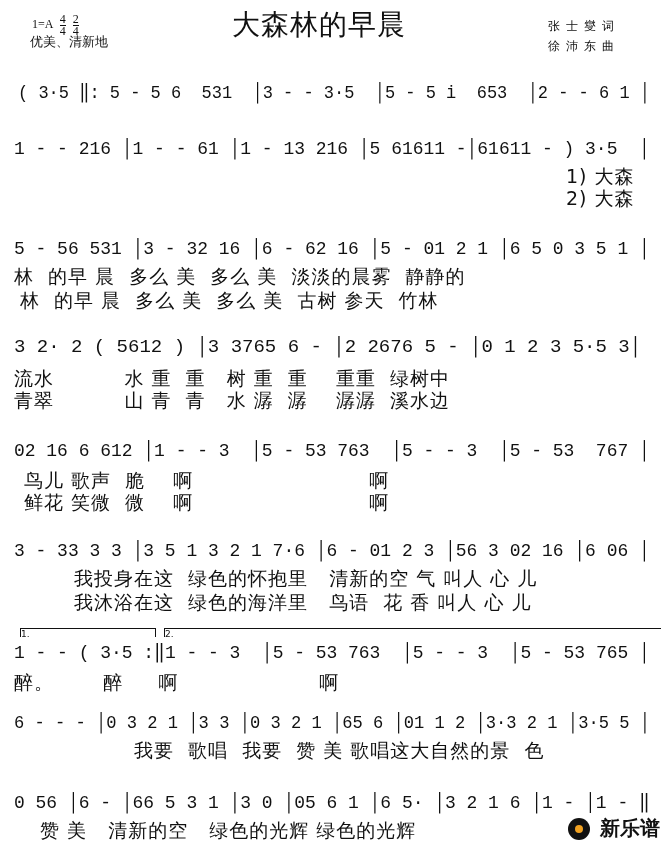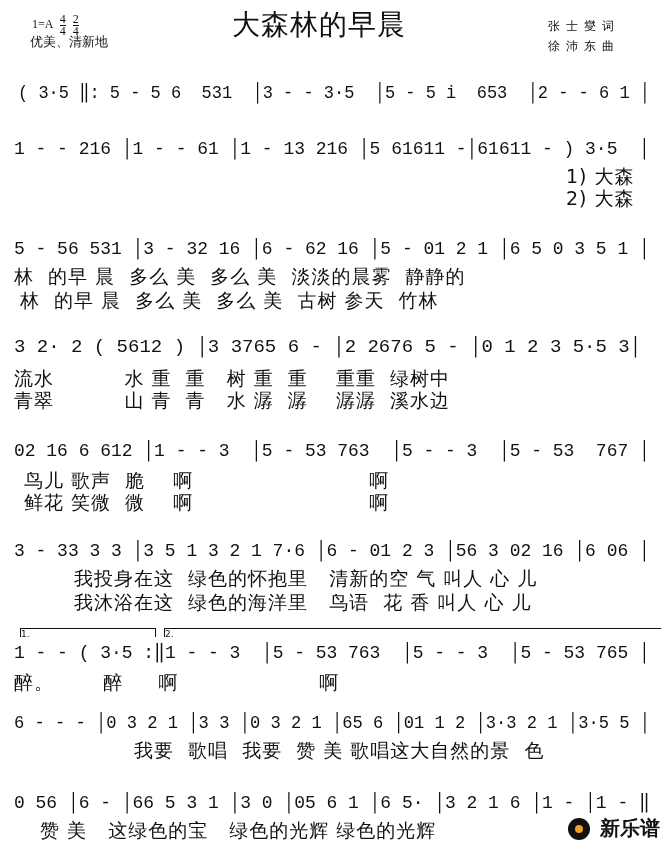--- a/index.html
+++ b/index.html
@@ -76,19 +76,19 @@
   <div class="lyr" style="left:14px;top:30px">醉。       醉     啊                    啊</div>
 </div>
 
 <div class="row" style="top:712px">
   <div class="notes" style="left: 14px; transform-origin: 0px 0px; transform: scaleX(0.899576);">6 - - - │0 3 2 1 │3 3 │0 3 2 1 │65 6 │01 1 2 │3·3 2 1 │3·5 5 │</div>
   <div class="lyr" style="left:134px;top:26px">我要  歌唱  我要  赞 美 歌唱这大自然的景  色</div>
 </div>
 
 <div class="row" style="top:790px">
   <div class="notes" style="left: 14px; transform-origin: 0px 0px; transform: scaleX(0.945022);">0 56 │6 - │66 5 3 1 │3 0 │05 6 1 │6 5· │3 2 1 6 │1 - │1 - ‖</div>
-  <div class="lyr" style="left:40px;top:28px">赞 美   这绿色的宝   绿色的光辉 绿色的光辉</div>
+  <div class="lyr" style="left:40px;top:28px">赞 美   清新的空   绿色的光辉 绿色的光辉</div>
 </div>
 
 <div class="abs logo">
   <div class="disc"></div>
   <span class="logo-text">新乐谱</span>
 </div>
 
 </body></html>

